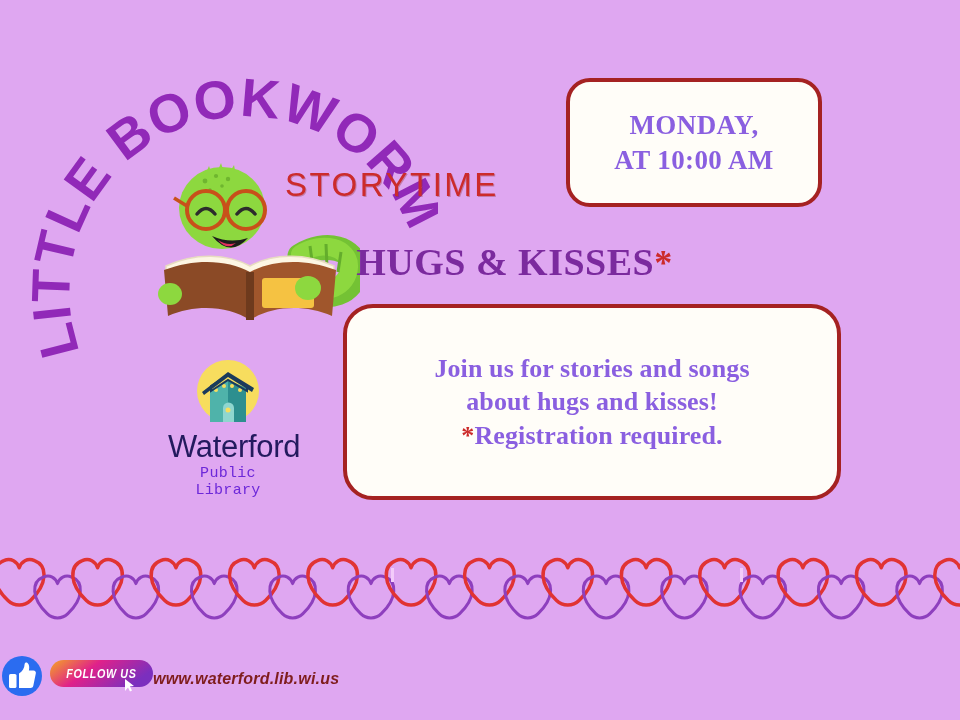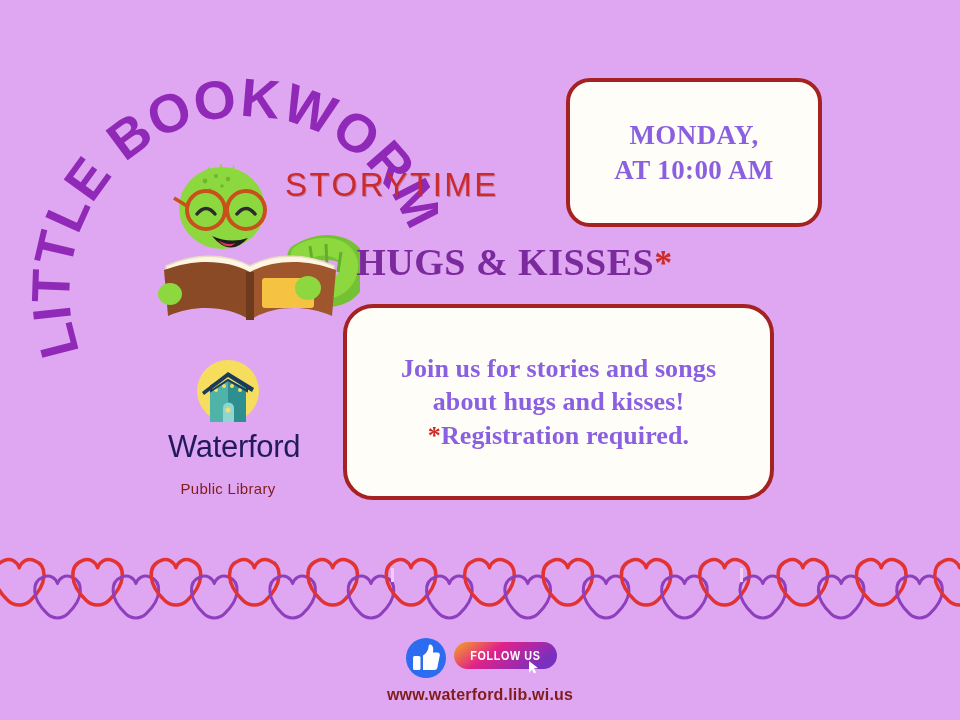--- a/index.html
+++ b/index.html
@@ -77,62 +77,62 @@
   #library-logo .name-main {
     font-family: "Liberation Sans", sans-serif;
     font-size: 31px;
     color: #231a5e;
     line-height: 1.05;
     letter-spacing: -0.3px;
     display: block;
     margin-top: 1px;
   }
   #library-logo .name-sub {
-    font-family: Liberation Sans, sans-serif;
+    font-family: Liberation Mono, monospace;
     font-size: 15px;
-    color: #7f1d1d;
+    color: #6d28d9;
     letter-spacing: 0.3px;
     display: block;
-    margin-top: 16px;
+    margin-top: 1px;
   }
 
   
   .card {
     position: absolute;
     background: #fffdf8;
     border: 4px solid #a52222;
     border-radius: 26px;
     display: flex;
     flex-direction: column;
     align-items: center;
     justify-content: center;
     text-align: center;
   }
 
   #date-card {
     left: 566px;
     top: 78px;
     width: 256px;
-    height: 149px;
+    height: 129px;
     border-radius: 24px;
   }
   #date-card .line {
     font-family: "Liberation Serif", serif;
     font-weight: 700;
     font-size: 27px;
     color: #8a5fe0;
     line-height: 1.28;
     letter-spacing: 0.4px;
     white-space: nowrap;
   }
 
   #desc-card {
     left: 343px;
     top: 304px;
-    width: 431px;
+    width: 498px;
     height: 196px;
     border-radius: 30px;
     padding: 6px 10px;
   }
   #desc-card .line {
     font-family: "Liberation Serif", serif;
     font-weight: 700;
     font-size: 26px;
     color: #8a5fe0;
     line-height: 1.28;
@@ -170,22 +170,23 @@
   }
 
   
   #footer {
     position: absolute;
     left: 0;
     top: 636px;
     width: 960px;
     height: 80px;
     display: flex;
-    flex-direction: column;
+    flex-direction: row;
     align-items: center;
+    font-style: italic;
   }
   #social-row {
     display: flex;
     align-items: center;
     gap: 6px;
     height: 44px;
   }
   #thumb-icon { width: 44px; height: 44px; display: block; }
   #follow-pill {
     width: 103px;

